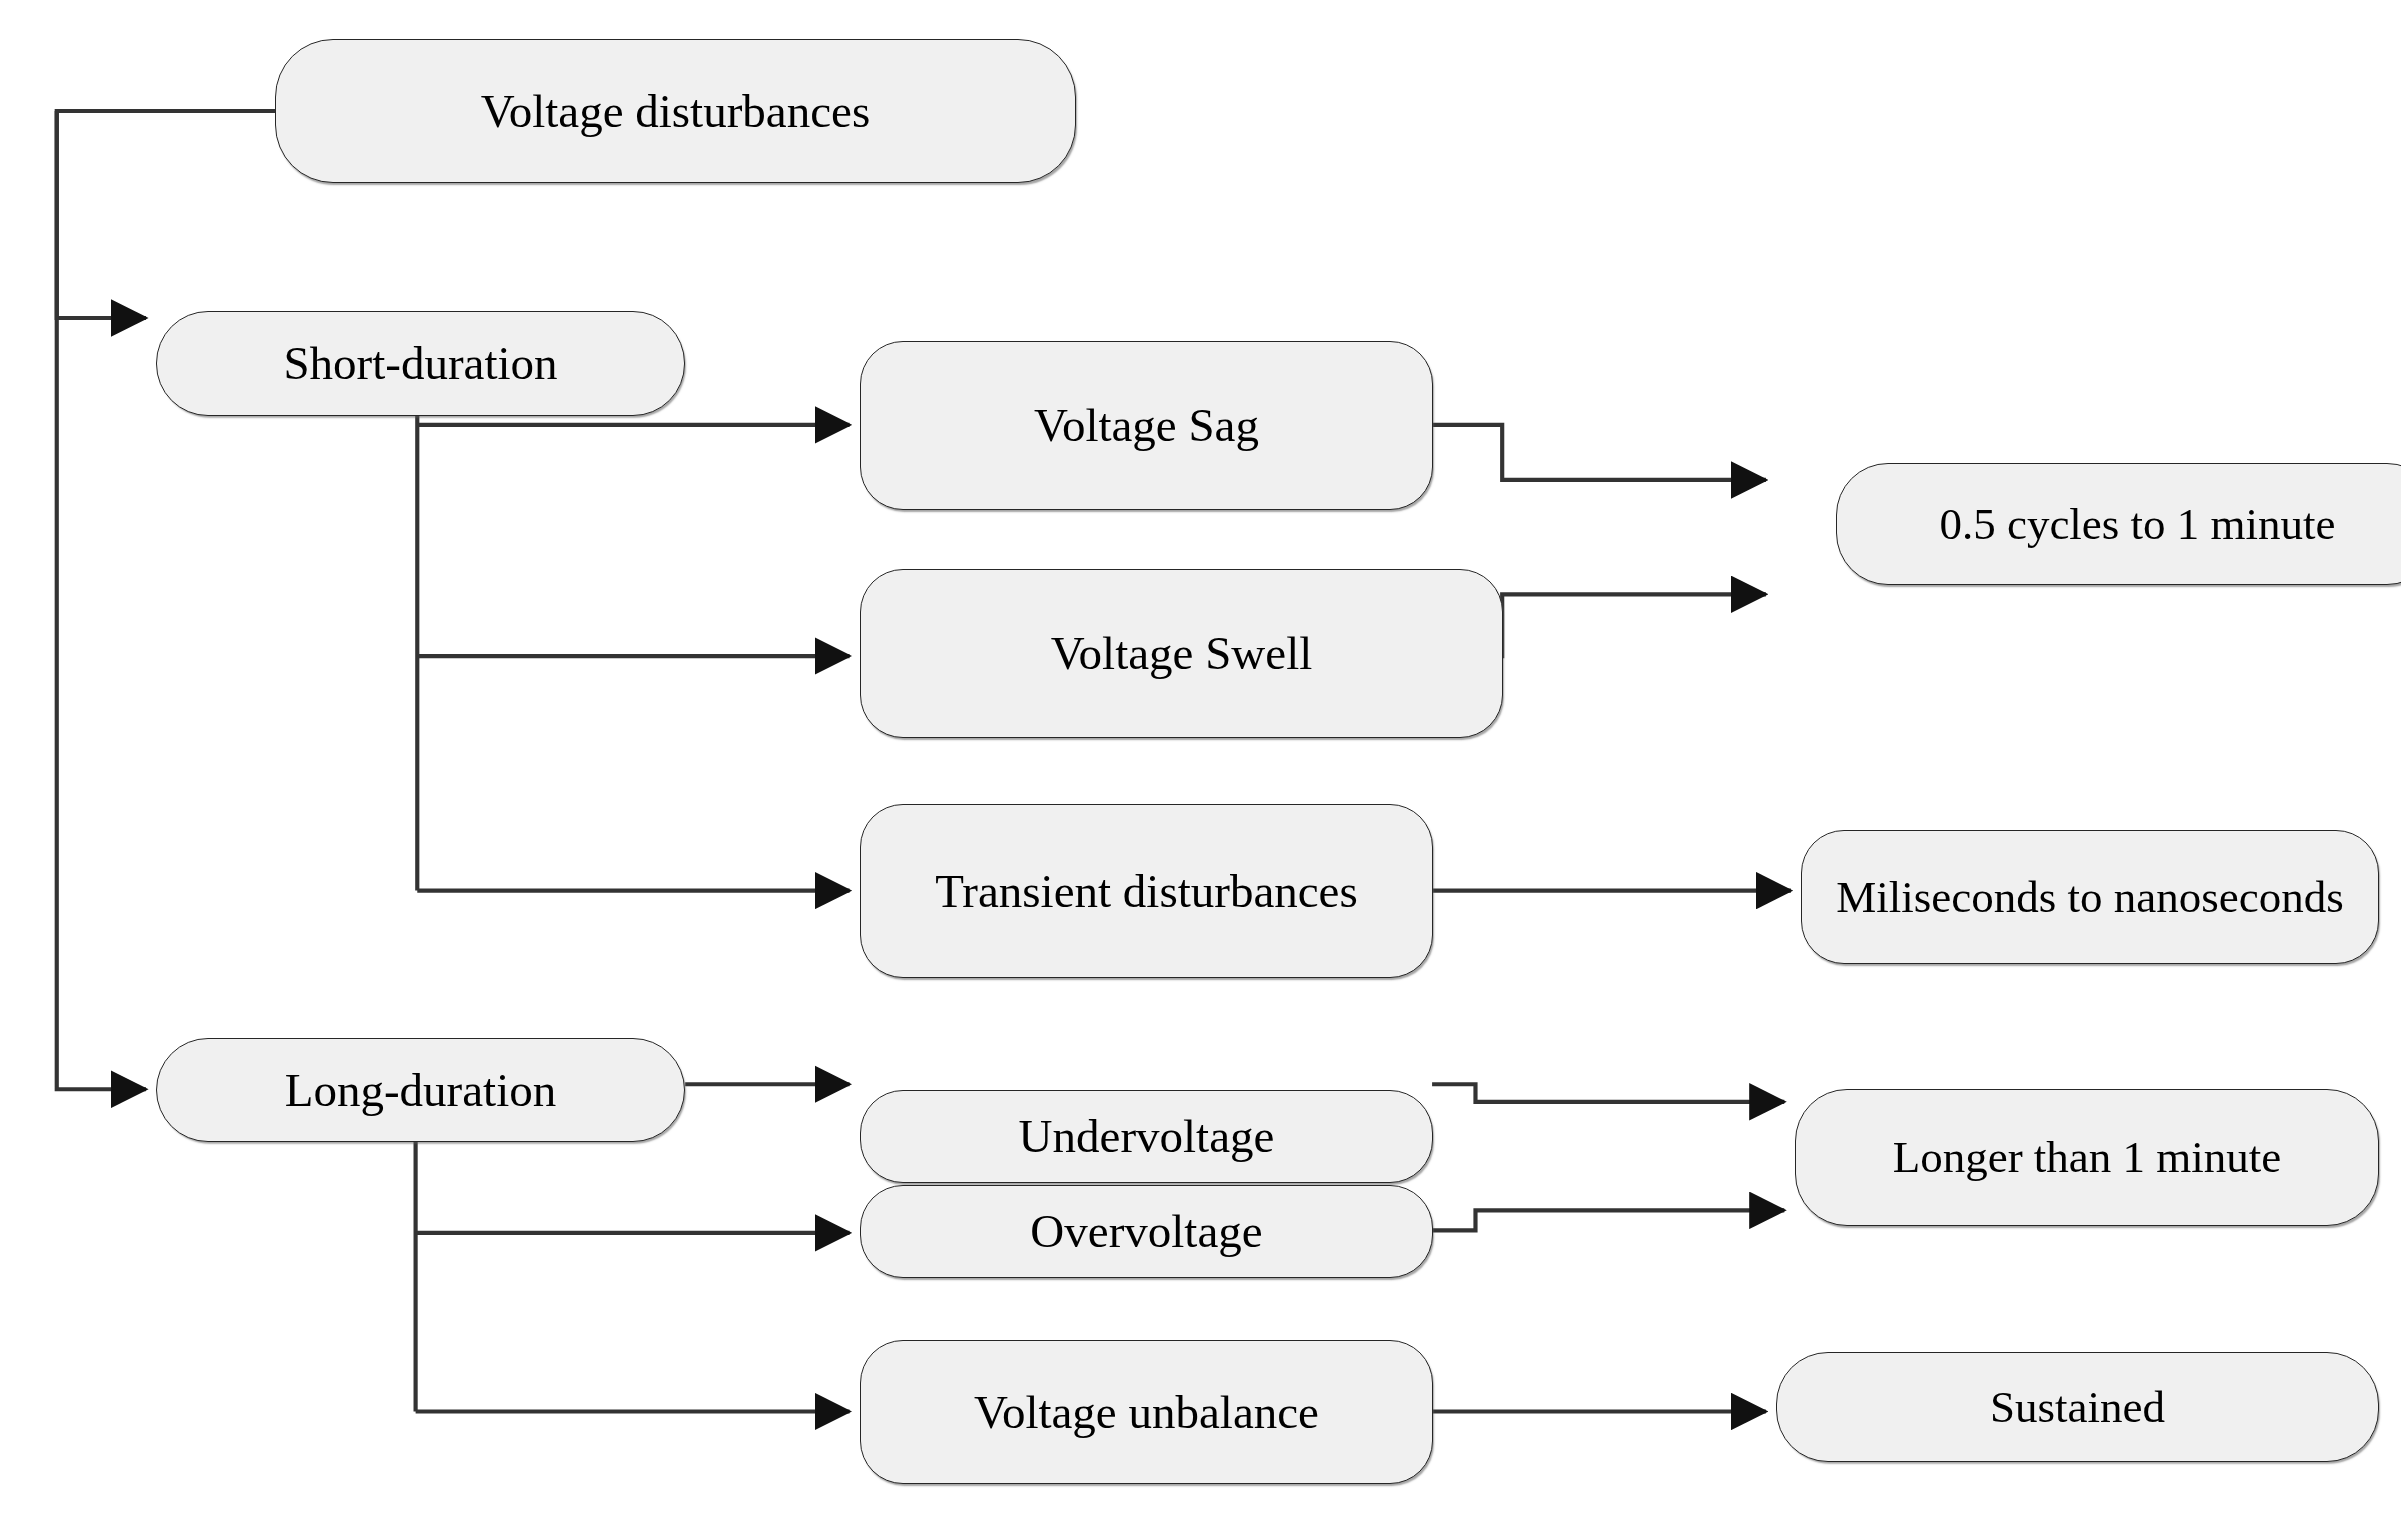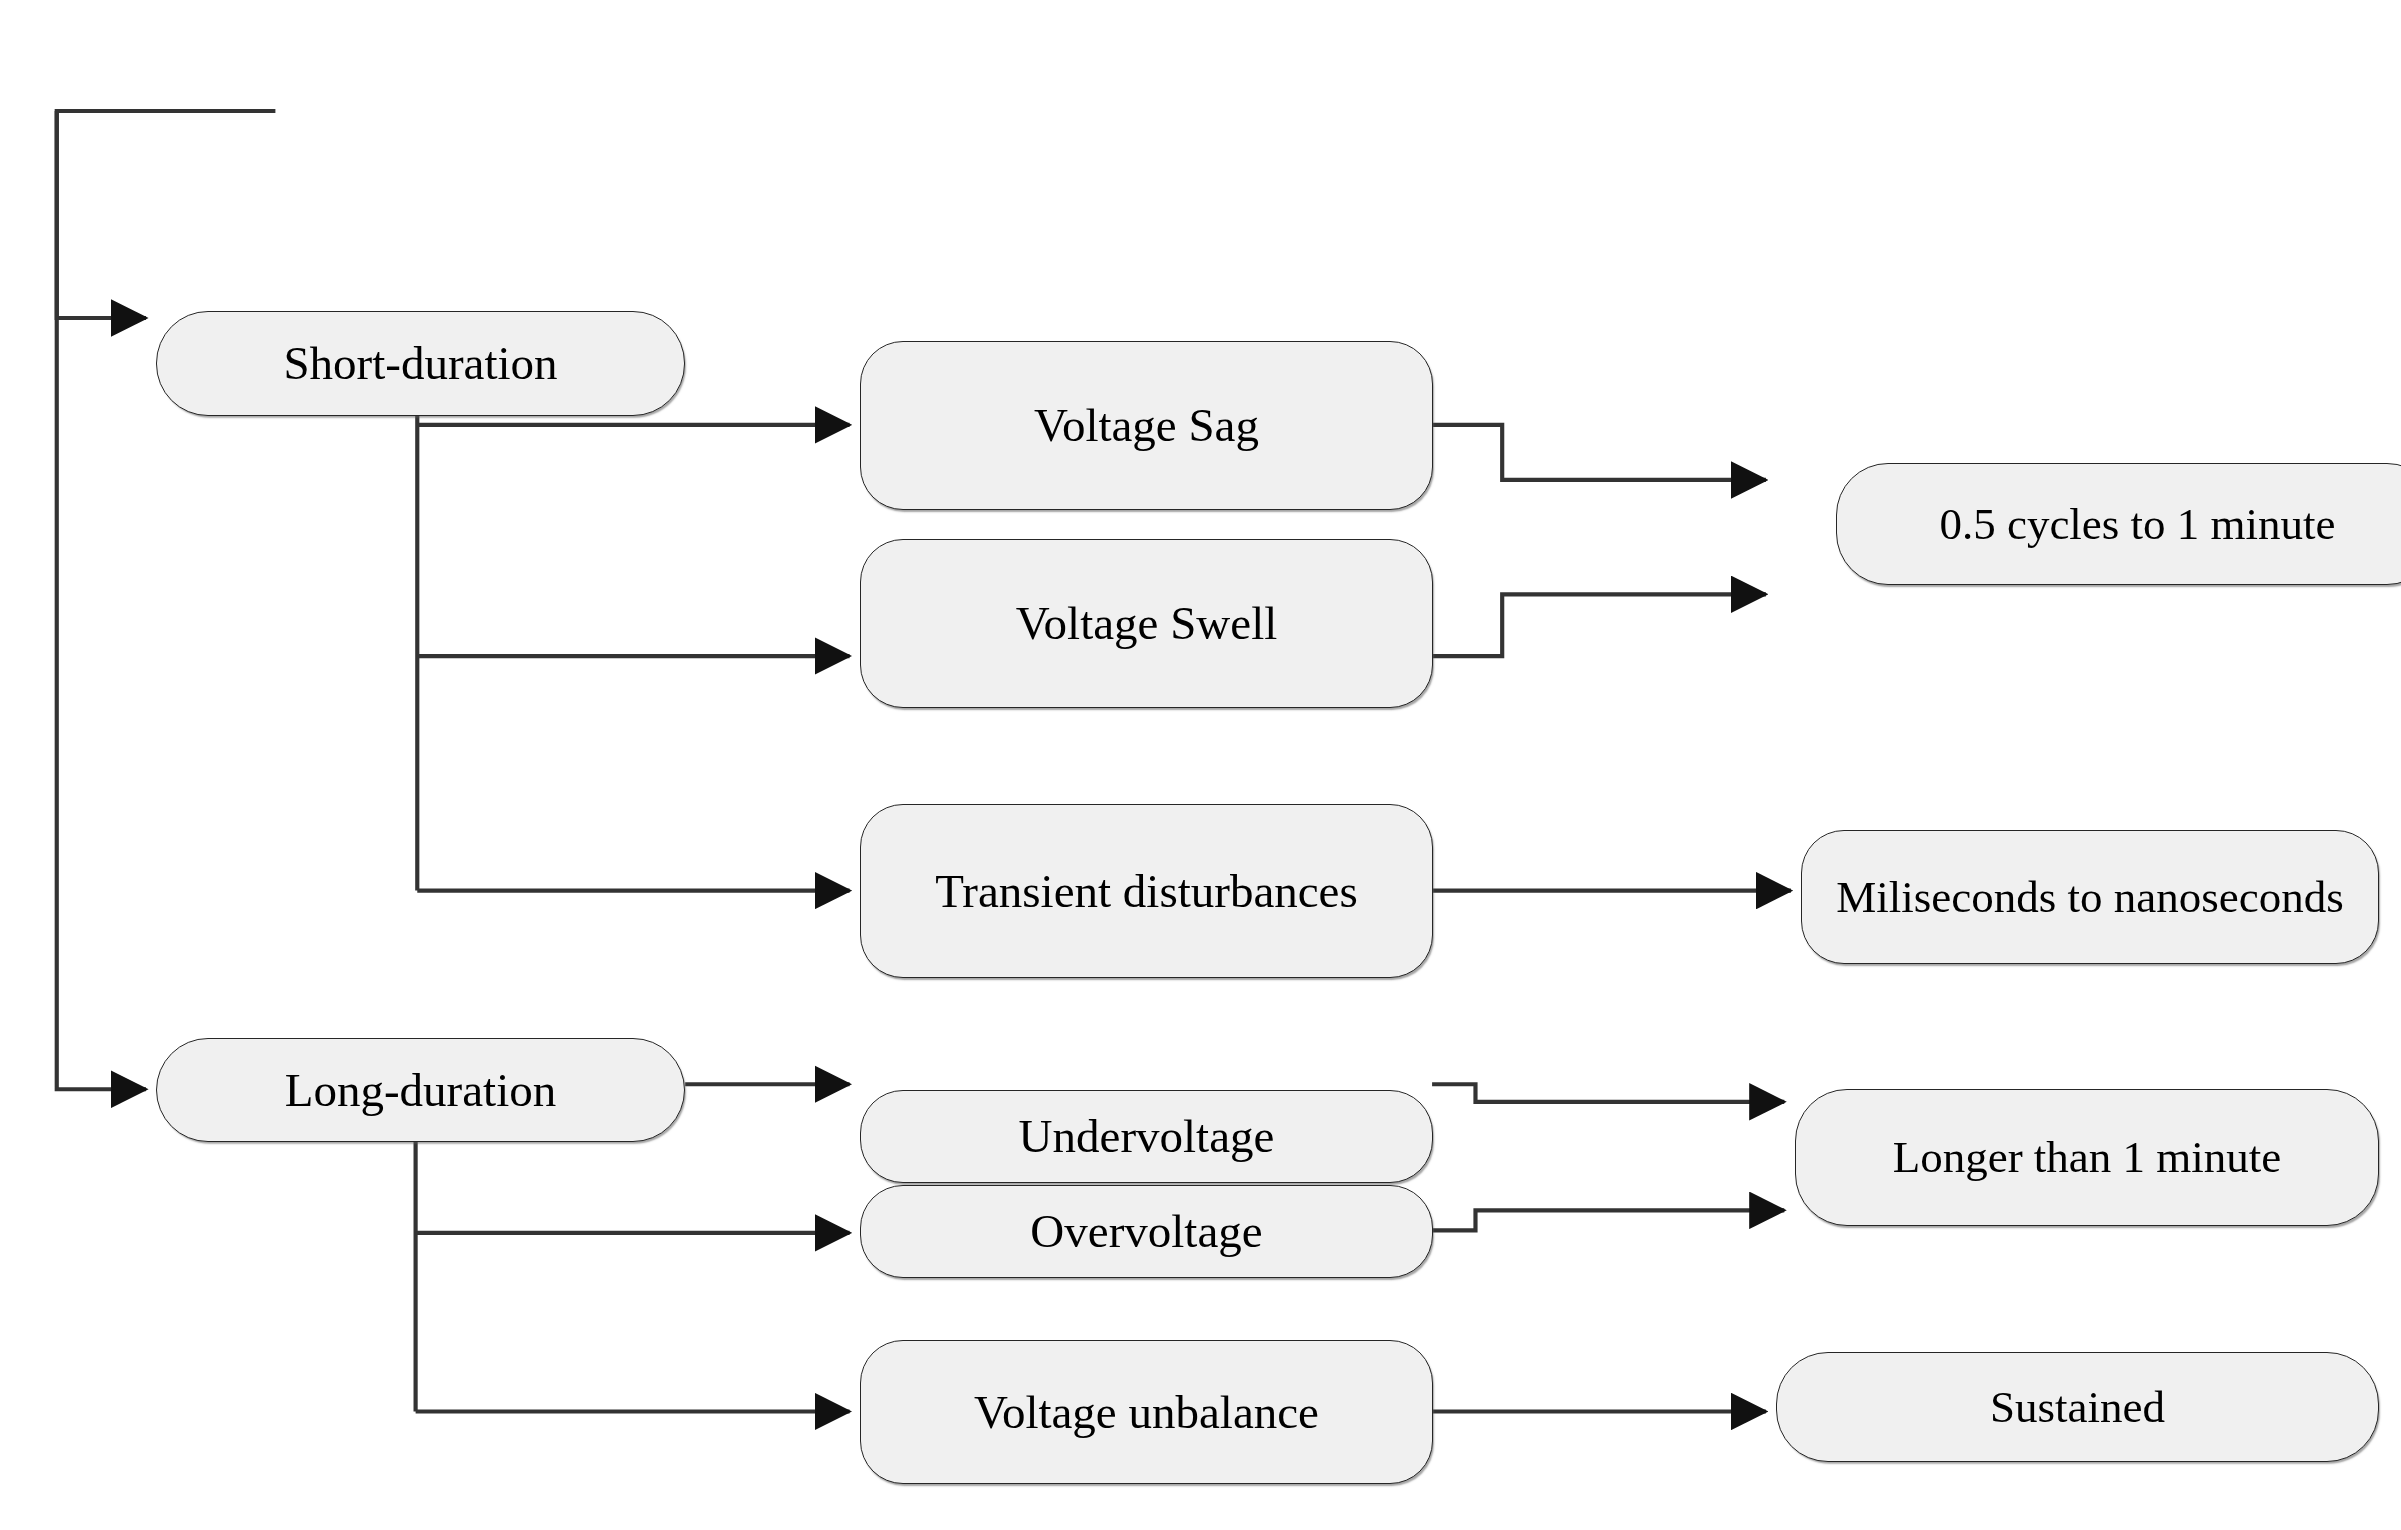--- a/index.html
+++ b/index.html
@@ -48,30 +48,33 @@
       <path d="M498,1477 L1018,1477" marker-end="url(#ah)"></path>
       <path d="M498,1691 L1018,1691" marker-end="url(#ah)"></path>
 
       <path d="M1716,1299 L1768,1299 L1768,1320 L2138,1320" marker-end="url(#ah)"></path>
       <path d="M1716,1474 L1768,1474 L1768,1450 L2138,1450" marker-end="url(#ah)"></path>
 
       <path d="M1716,1691 L2116,1691" marker-end="url(#ah)"></path>
     </g>
   </svg>
 
+  <div class="node f56" style="left:275px;top:39px;width:801px;height:144px;border-radius:58px;">
+    <span>Voltage disturbances</span>
+  </div>
 
   <div class="node f56" style="left:156px;top:265px;width:529px;height:105px;border-radius:52px;margin-top:46px;">
     <span>Short-duration</span>
   </div>
 
   <div class="node f56" style="left:860px;top:341px;width:573px;height:169px;border-radius:43px;">
     <span>Voltage Sag</span>
   </div>
 
-  <div class="node f56" style="left:860px;top:539px;width:573px;height:169px;border-radius:43px;">
+  <div class="node f56" style="left:860px;top:569px;width:643px;height:169px;border-radius:43px;">
     <span>Voltage Swell</span>
   </div>
 
   <div class="node f56" style="left:860px;top:804px;width:573px;height:174px;border-radius:43px;">
     <span>Transient disturbances</span>
   </div>
 
   <div class="node f56" style="left:156px;top:1038px;width:529px;height:104px;border-radius:52px;">
     <span>Long-duration</span>
   </div>

